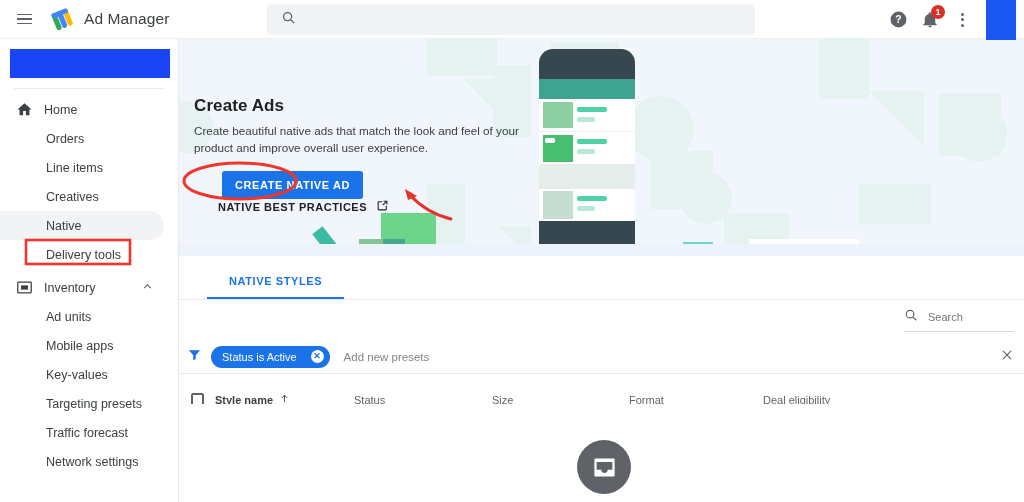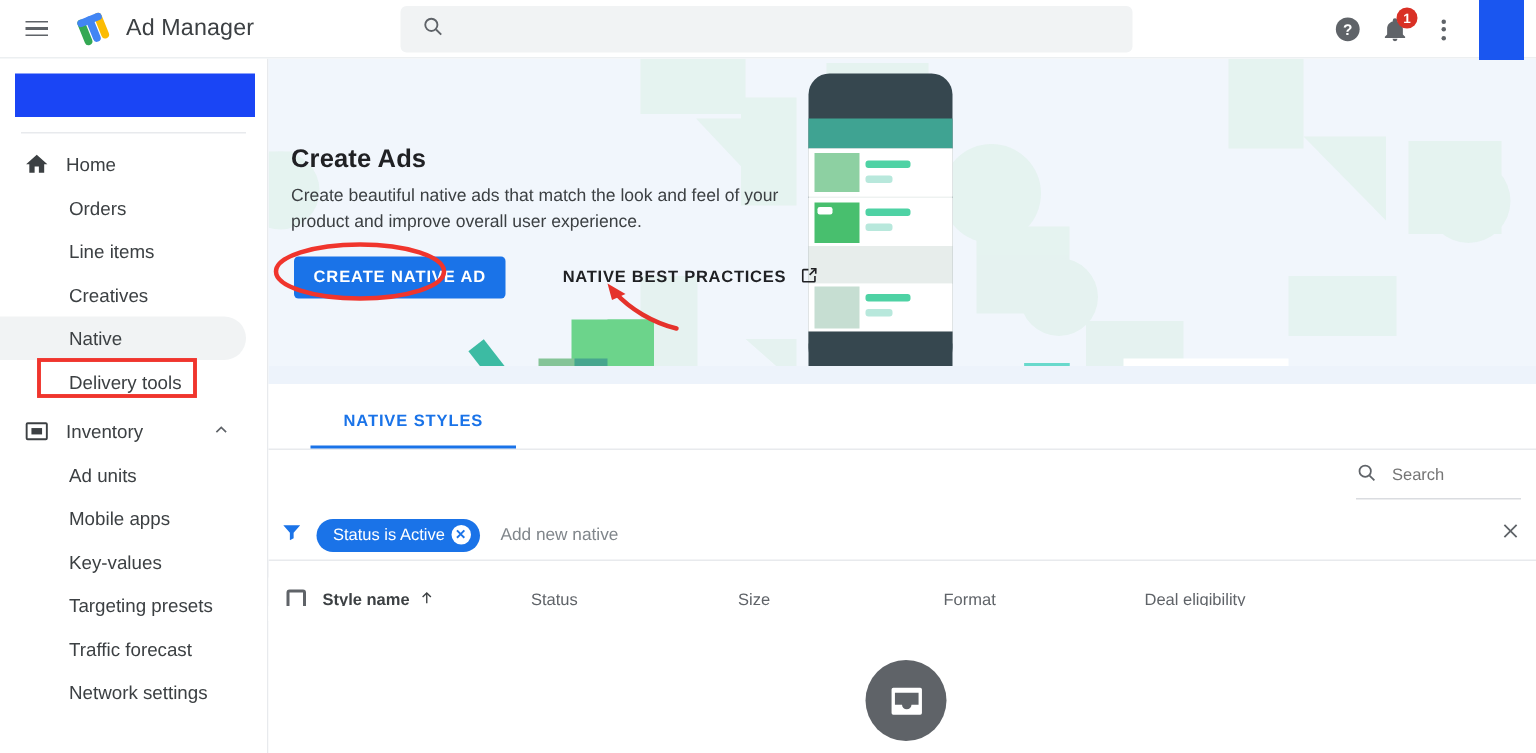--- a/index.html
+++ b/index.html
@@ -72,21 +72,21 @@
   .nav-item.selected { background: #f1f3f4; }
 
   
   .hero {
     position: absolute; left: 179px; top: 39px; width: 845px; height: 217px;
     background: #f1f6fc; overflow: hidden;
   }
   .hero-text { position: absolute; left: 15px; top: 57px; z-index: 4; }
   .hero-title { font-size: 17px; font-weight: bold; color: #202124; letter-spacing: .1px; }
   .hero-sub { font-size: 11.7px; color: #3c4043; line-height: 17px; margin-top: 6px; max-width: 340px; }
-  .hero-actions { position: absolute; left: 17px; top: 132px; display: flex; align-items: center; gap: 16px; z-index: 4; }
+  .hero-actions { position: absolute; left: 17px; top: 132px; display: flex; align-items: center; gap: 0; z-index: 4; flex-direction: column; }
   .btn-primary {
     background: #1a73e8; color: #fff; border: 0; border-radius: 3px;
     font-family: "Liberation Sans", sans-serif; font-size: 11px; font-weight: bold;
     letter-spacing: .6px; padding: 8px 13px; cursor: pointer;
   }
   .btn-text {
     background: transparent; border: 0; color: #202124;
     font-family: "Liberation Sans", sans-serif; font-size: 11px; font-weight: bold;
     letter-spacing: .5px; cursor: pointer; display: flex; align-items: center; gap: 9px;
     margin-left: 22px;
@@ -118,21 +118,21 @@
   .tsearch input { border: 0; outline: none; background: transparent; width: 74px;
     font-family: "Liberation Sans", sans-serif; font-size: 11px; color: #5f6368; }
 
   .filterbar {
     position: absolute; left: 179px; top: 340px; width: 845px; height: 34px;
     background: #fff; display: flex; align-items: center; padding: 0 10px 0 8px;
     border-bottom: 1px solid #e8eaed;
   }
   .chip {
     background: #1a73e8; color: #fff; border-radius: 13px; height: 22px;
-    display: flex; align-items: center; gap: 4px; padding: 0 6px 0 11px;
+    display: flex; align-items: center; gap: 14px; padding: 0 6px 0 11px;
     font-size: 11px; cursor: pointer; margin-left: 9px;
   }
   .chip-x {
     width: 13px; height: 13px; border-radius: 50%; background: #fff; color: #1a73e8;
     font-size: 9px; line-height: 13px; text-align: center; font-weight: bold;
   }
   .addfilter { font-size: 11.5px; color: #80868b; margin-left: 14px; cursor: pointer; }
 
   .thead {
     position: absolute; left: 179px; top: 385px; width: 845px; height: 30px;
@@ -384,21 +384,21 @@
   <div class="filterbar">
     <span>
       <svg width="15" height="15" viewBox="0 0 24 24" fill="#1a73e8">
           <path d="M3 5h18l-7 8v6l-4 2v-8z"></path>
         </svg>
     </span>
     <div class="chip">
       <span>Status is Active</span>
       <span class="chip-x">✕</span>
     </div>
-    <span class="addfilter">Add new native</span>
+    <span class="addfilter">Add new presets</span>
     <span style="margin-left:auto;cursor:pointer">
       <svg width="14" height="14" viewBox="0 0 24 24" fill="none" stroke="#5f6368" stroke-width="2">
         <line x1="5" y1="5" x2="19" y2="19"></line>
           <line x1="19" y1="5" x2="5" y2="19"></line>
       </svg>
     </span>
   </div>
 
   <div class="thead">
     <span style="position:absolute;left:12px" class="cbx"></span>

